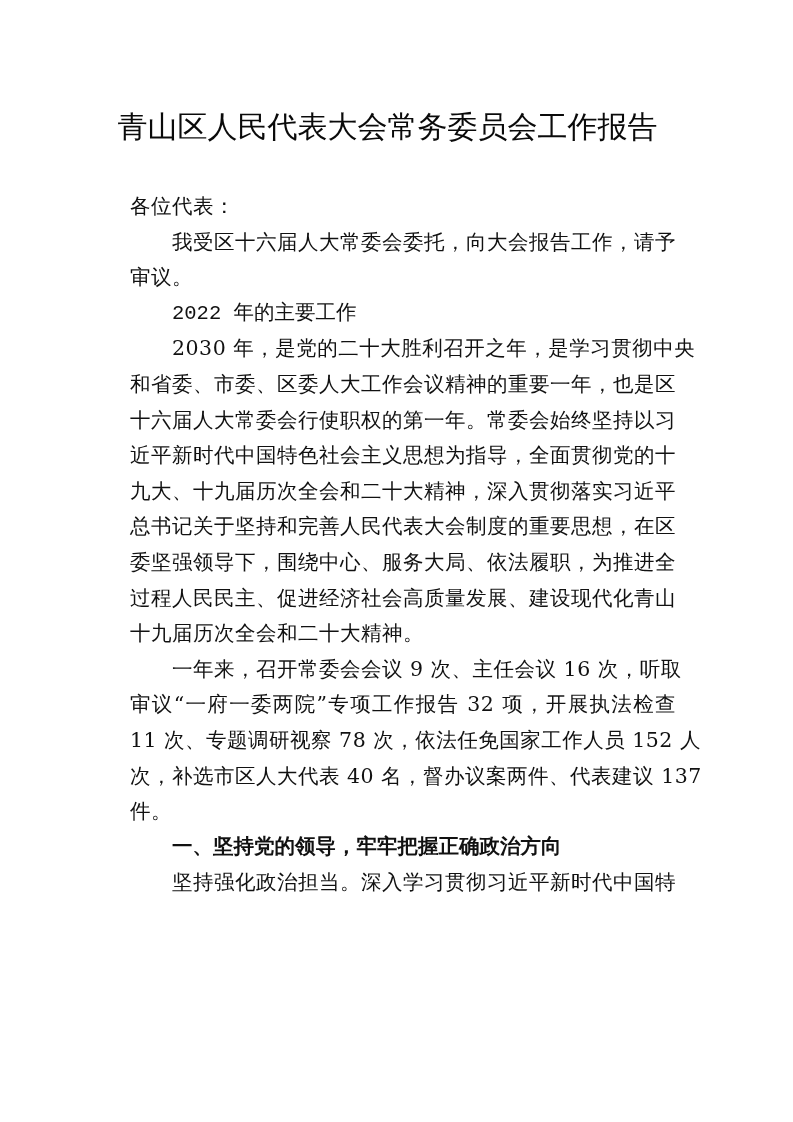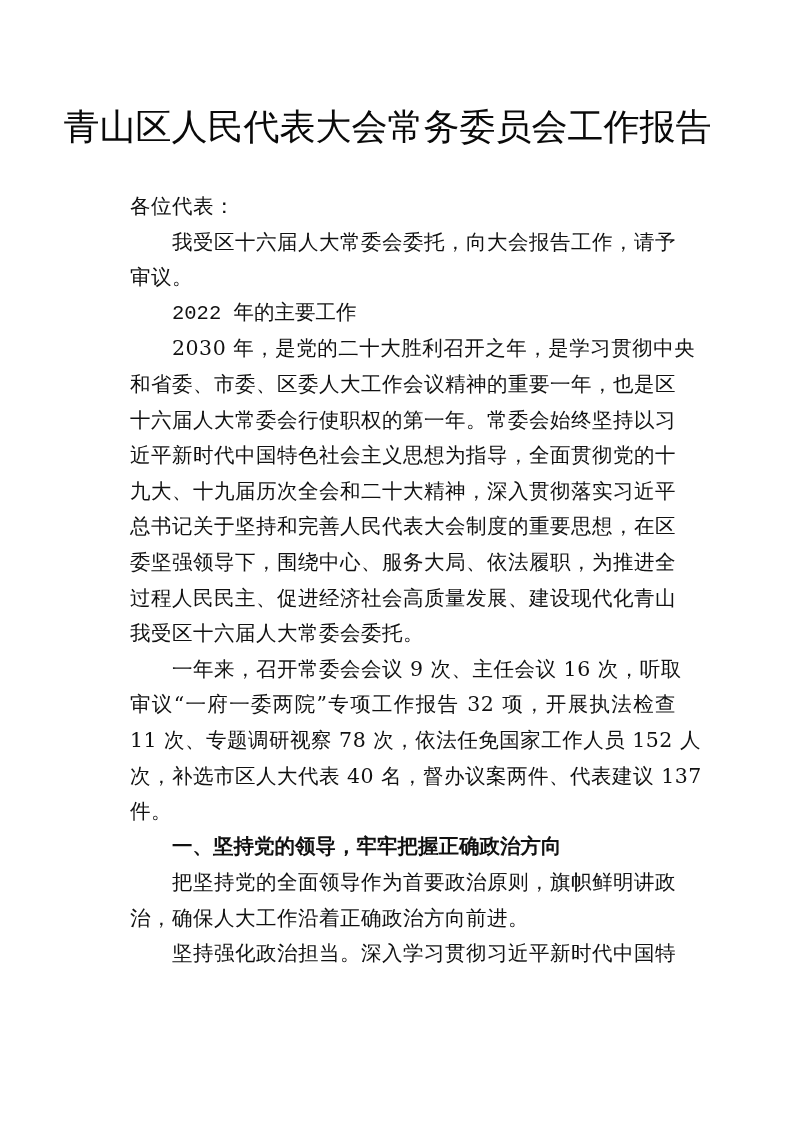--- a/index.html
+++ b/index.html
@@ -21,21 +21,21 @@
     width: 793px;
     height: 1122px;
     background: #ffffff;
   }
   .title {
     position: absolute;
     left: 0;
     top: 104px;
     width: 775px;
     text-align: center;
-    font-size: 36px;
+    font-size: 30px;
     line-height: 46px;
     letter-spacing: 0px;
     font-weight: normal;
     color: #0a0a0a;
   }
   .body {
     position: absolute;
     left: 118px;
     top: 189px;
     width: 558px;
@@ -86,36 +86,32 @@
 
     <div>
       <div class="line indent">2030 年，是党的二十大胜利召开之年，是学习贯彻中央</div>
       <div class="line">和省委、市委、区委人大工作会议精神的重要一年，也是区</div>
       <div class="line">十六届人大常委会行使职权的第一年。常委会始终坚持以习</div>
       <div class="line">近平新时代中国特色社会主义思想为指导，全面贯彻党的十</div>
       <div class="line">九大、十九届历次全会和二十大精神，深入贯彻落实习近平</div>
       <div class="line">总书记关于坚持和完善人民代表大会制度的重要思想，在区</div>
       <div class="line">委坚强领导下，围绕中心、服务大局、依法履职，为推进全</div>
       <div class="line">过程人民民主、促进经济社会高质量发展、建设现代化青山</div>
-      <div class="line last">我受区十六届人大常委会委托。</div>
+      <div class="line last">十九届历次全会和二十大精神。</div>
     </div>
 
     <div>
       <div class="line indent">一年来，召开常委会会议 9 次、主任会议 16 次，听取</div>
       <div class="line">审议“一府一委两院”专项工作报告 32 项，开展执法检查</div>
       <div class="line">11 次、专题调研视察 78 次，依法任免国家工作人员 152 人</div>
       <div class="line">次，补选市区人大代表 40 名，督办议案两件、代表建议 137</div>
       <div class="line last">件。</div>
     </div>
 
     <div class="line indent heading">一、坚持党的领导，牢牢把握正确政治方向</div>
 
-    <div>
-      <div class="line indent">把坚持党的全面领导作为首要政治原则，旗帜鲜明讲政</div>
-      <div class="line last">治，确保人大工作沿着正确政治方向前进。</div>
-    </div>
 
     <div>
       <div class="line indent">坚持强化政治担当。深入学习贯彻习近平新时代中国特</div>
     </div>
 
   </div>
 </div>
 
 </body></html>

